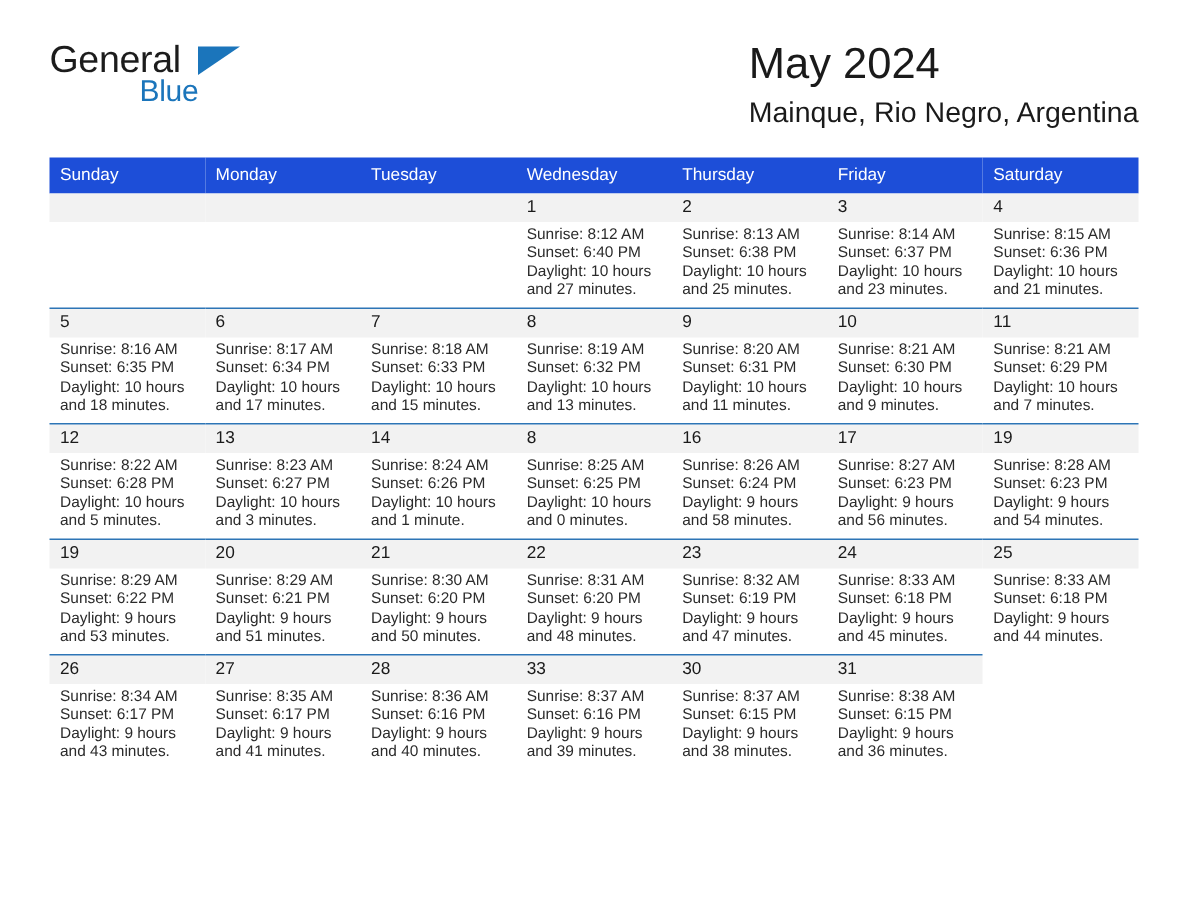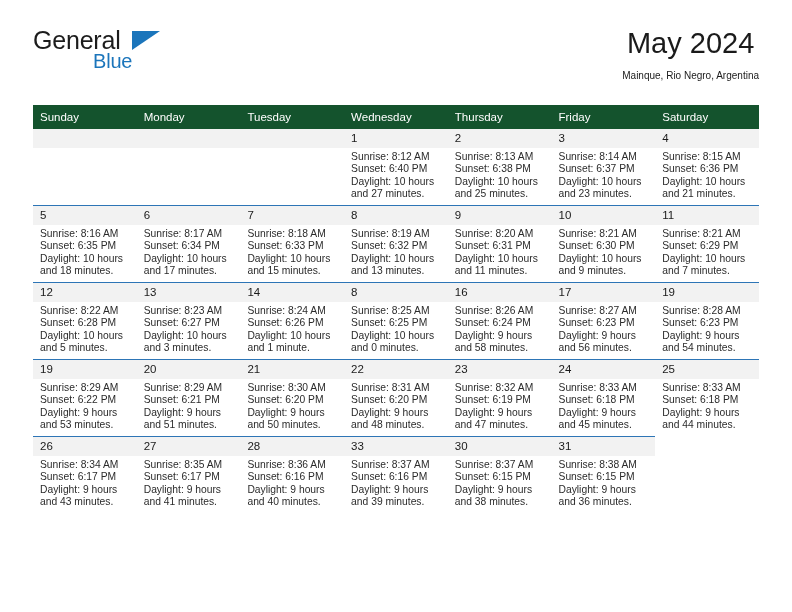--- a/index.html
+++ b/index.html
@@ -60,46 +60,46 @@
     top: 24px;
     font-size: 20px;
     color: #1b75bb;
     letter-spacing: -0.2px;
   }
 
   .titles {
     position: absolute;
     right: 0;
     top: 0;
-    text-align: center;
+    text-align: left;
   }
   .cal-title {
     font-size: 29px;
     color: #1a1a1a;
     line-height: 34px;
     font-weight: normal;
   }
   .cal-sub {
-    font-size: 10px;
+    font-size: 19px;
     color: #1a1a1a;
     line-height: 20px;
     margin-top: 6px;
   }
 
   
   .cal {
     position: absolute;
     left: 33px;
     top: 105px;
     width: 726px;
     border-collapse: collapse;
     table-layout: fixed;
   }
   .cal th {
-    background: #14532d;
+    background: #1d4ed8;
     color: #ffffff;
     font-size: 11.5px;
     font-weight: normal;
     text-align: left;
     padding: 5px 0 6px 7px;
     height: 13px;
     border: none;
   }
   .cal td {
     vertical-align: top;

